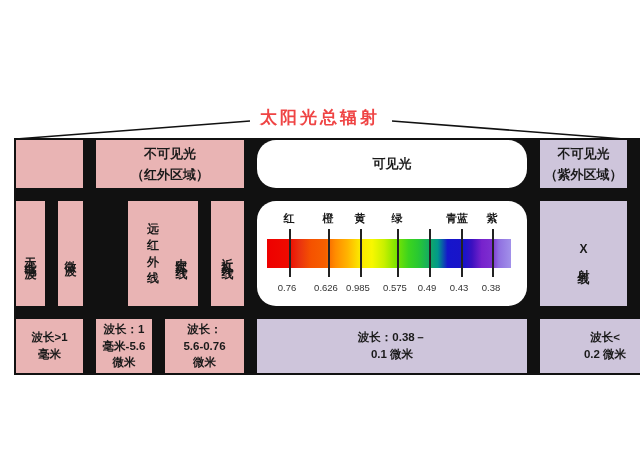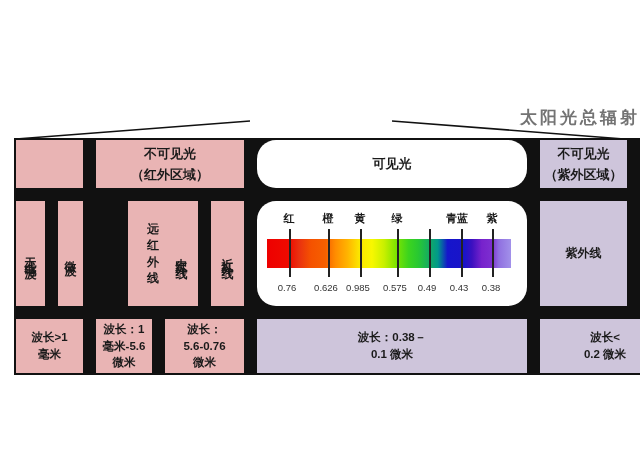--- a/index.html
+++ b/index.html
@@ -14,25 +14,25 @@
   }
   .roof {
     position: absolute;
     left: 0; top: 0;
     pointer-events: none;
   }
   .title {
     position: absolute;
     left: 0; top: 106px;
     width: 100%;
-    text-align: right;
+    text-align: center;
     font-size: 17px;
     font-weight: bold;
     letter-spacing: 3px;
-    color: #737373;
+    color: #ef4444;
   }
   .grid {
     position: absolute;
     left: 14px; top: 138px;
     display: grid;
     grid-template-columns: 29px 25px 56px 33px 33px 270px 87px 30px 29px;
     grid-template-rows: 48px 105px 54px;
     gap: 13px;
     background: #111111;
     border: 2px solid #111111;
@@ -157,21 +157,20 @@
 
       <span class="spec-num" style="left:30px">0.76</span>
       <span class="spec-num" style="left:69px">0.626</span>
       <span class="spec-num" style="left:101px">0.985</span>
       <span class="spec-num" style="left:138px">0.575</span>
       <span class="spec-num" style="left:170px">0.49</span>
       <span class="spec-num" style="left:202px">0.43</span>
       <span class="spec-num" style="left:234px">0.38</span>
     </div>
 
-    <div class="cell purple band">紫外线</div>
     <div class="cell purple band vtext">X射线</div>
     <div class="cell purple band vtext">γ射线</div>
 
     <div class="cell pink span2 wl">波长&gt;1
 毫米</div>
     <div class="cell pink wl">波长：1
 毫米-5.6
 微米</div>
     <div class="cell pink span2 wl">波长：
 5.6-0.76

